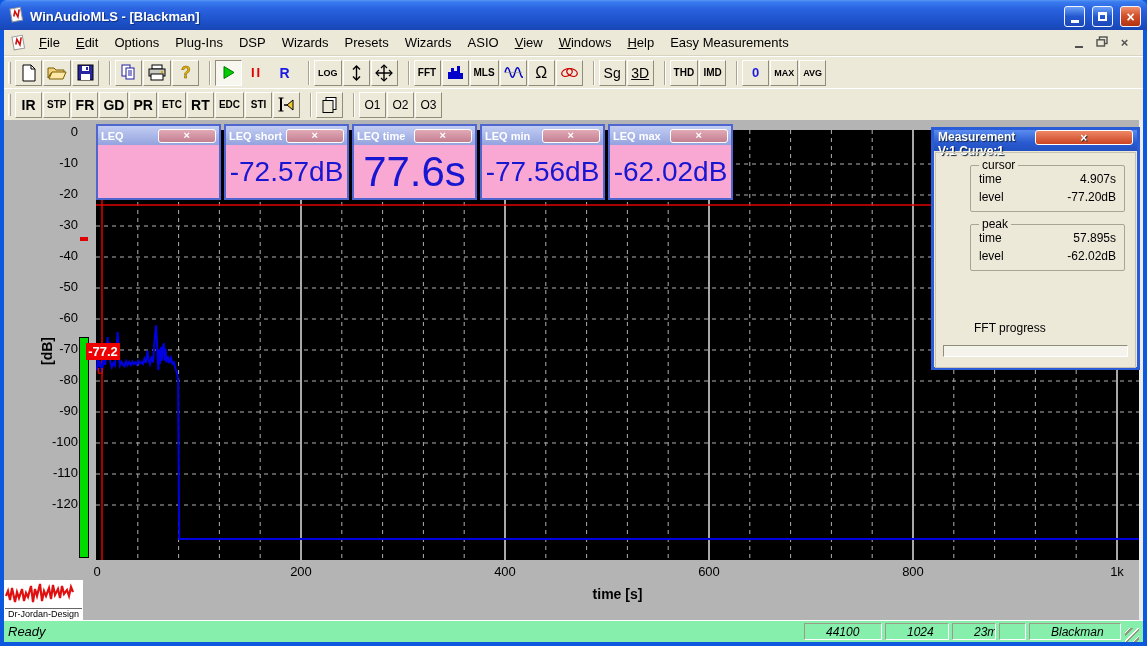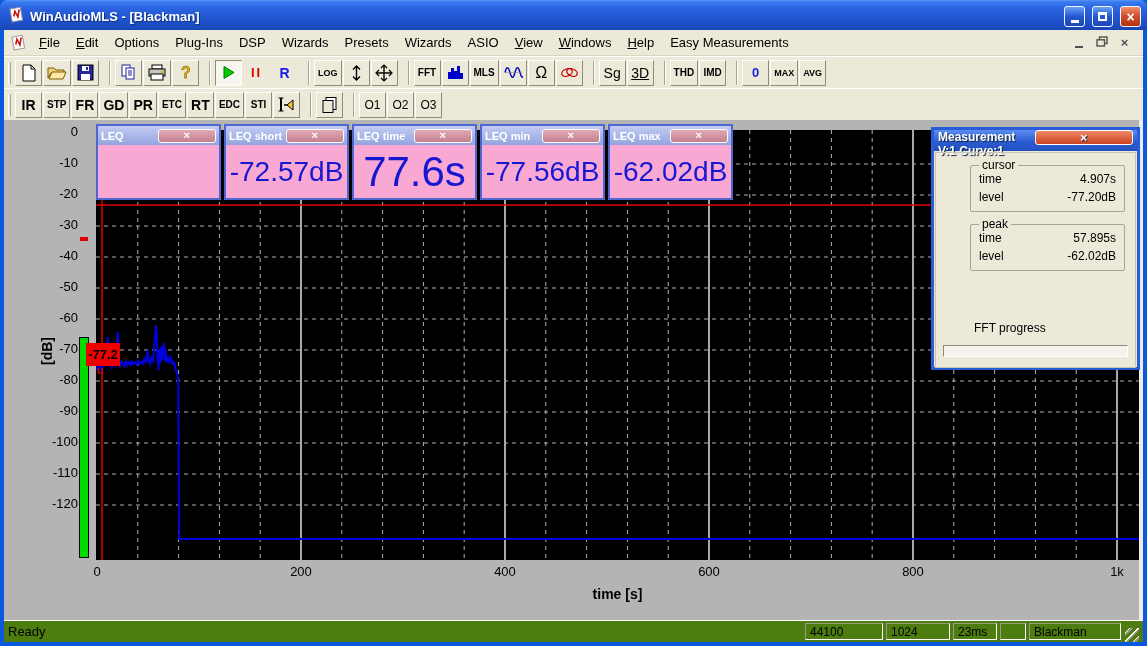--- a/index.html
+++ b/index.html
@@ -65,22 +65,22 @@
            font-size:13px; color:#000; }
   .ylabel { position:absolute; left:14px; top:222px; width:60px; height:18px;
             transform:rotate(-90deg); font-size:14px; font-weight:bold; text-align:center; }
   .xtick { position:absolute; top:444px; width:44px; height:16px; text-align:center; font-size:13px; color:#000; }
   .xlabel { position:absolute; left:92px; top:466px; width:1043px; text-align:center;
             font-size:14px; font-weight:bold; }
   
   .meter { position:absolute; left:75px; top:217px; width:10px; height:221px;
            background:#00dc00; border:1px solid #000; }
   .peak-dash { position:absolute; left:76px; top:117px; width:8px; height:4px; background:#e00000; }
-  .cursor-label { position:absolute; left:82px; top:223px; width:34px; height:23px;
-                  background:#ee0000; color:#000000; font-size:13px; font-weight:bold;
+  .cursor-label { position:absolute; left:82px; top:223px; width:34px; height:17px;
+                  background:#ee0000; color:#ffffff; font-size:13px; font-weight:bold;
                   display:flex; align-items:center; justify-content:center; }
   .cursor-marker { position:absolute; left:93px; top:244px; color:#e00000;
                    font-size:11px; font-weight:bold; }
   
   .leq-panel { position:absolute; top:4px; width:125px; height:76px;
                border:2px solid #4f66cf; background:#f9a8d4; }
   .leq-title { height:19px; background:linear-gradient(180deg,#c3cdf3,#93a3de);
                display:flex; align-items:center; padding:0 3px; }
   .leq-title span { color:#fff; font-size:11px; font-weight:bold; flex:1; }
   .leq-close { width:16px; height:14px; border:1px solid #fff; border-radius:3px;
@@ -107,25 +107,25 @@
                         padding:0 3px; font-size:12px; }
   .gb-row { display:flex; justify-content:space-between; font-size:12px; line-height:18px; }
   .fft-label { position:absolute; left:38px; bottom:32px; font-size:12px; }
   .progress { position:absolute; left:7px; right:7px; bottom:10px; height:12px;
               border:1px solid; border-color:#8f8c7a #fff #fff #8f8c7a; background:#f4f3ec; }
   
   .logo { position:absolute; left:0; top:460px; width:79px; height:40px; background:#fff; }
   .logo .logo-text { position:absolute; bottom:1px; left:1px; font-size:9px; color:#000;
                      border-top:1px solid #666; width:77px; text-align:center; }
   
-  .statusbar { height:22px; background:#4d7c0f; border-top:1px solid #fff;
-               display:flex; align-items:center; padding:0 4px; font-size:13px; }
+  .statusbar { height:22px; background:#86efac; border-top:1px solid #fff;
+               display:flex; align-items:center; padding:0 4px; font-size:13px;font-style:italic; }
   .status-fields { margin-left:auto; display:flex; align-items:center; gap:3px; }
   .status-field { height:17px; border:1px solid; border-color:#9d9a88 #fff #fff #9d9a88;
-                  font-size:12px; padding:1px 4px 0 4px; overflow:hidden; }
+                  font-size:12px; padding:1px 4px 0 21px; overflow:hidden; }
   .resize-grip { width:14px; height:14px; margin-left:4px; align-self:flex-end;
     background:repeating-linear-gradient(135deg, transparent 0 3px, #fff 3px 4px, #979482 4px 6px); }
 </style>
 </head>
 <body>
 
 <div id="window">
 
   <div class="titlebar">
     <span class="app-icon"><svg width="17" height="17" viewBox="0 0 17 17">
@@ -538,20 +538,26 @@
           <div class="gb-row">
             <span>level</span>
             <span>-62.02dB</span>
           </div>
         </div>
         <div class="fft-label">FFT progress</div>
         <div class="progress"></div>
       </div>
     </div>
 
+    <div class="logo">
+      <svg width="77" height="28" viewBox="0 0 77 28">
+        <path d="M2 16 l2-5 2 9 2-12 3 14 2-10 2 6 3-9 2 12 2-8 2 4 3-11 2 16 2-13 2 7 3-12 2 17 2-10 2 5 3-8 2 11 2-14 2 10 3-6 2 9 2-12 2 8 3-4 2 6 2-9 2 5" fill="none" stroke="#e01010" stroke-width="2.2"></path>
+      </svg>
+      <div class="logo-text">Dr-Jordan-Design</div>
+    </div>
   <div class="ytick" style="top: 4px;">0</div>
       <div class="ytick" style="top: 35px;">-10</div>
       <div class="ytick" style="top: 66px;">-20</div>
       <div class="ytick" style="top: 97px;">-30</div>
       <div class="ytick" style="top: 128px;">-40</div>
       <div class="ytick" style="top: 159px;">-50</div>
       <div class="ytick" style="top: 190px;">-60</div>
       <div class="ytick" style="top: 221px;">-70</div>
       <div class="ytick" style="top: 252px;">-80</div>
       <div class="ytick" style="top: 283px;">-90</div>

